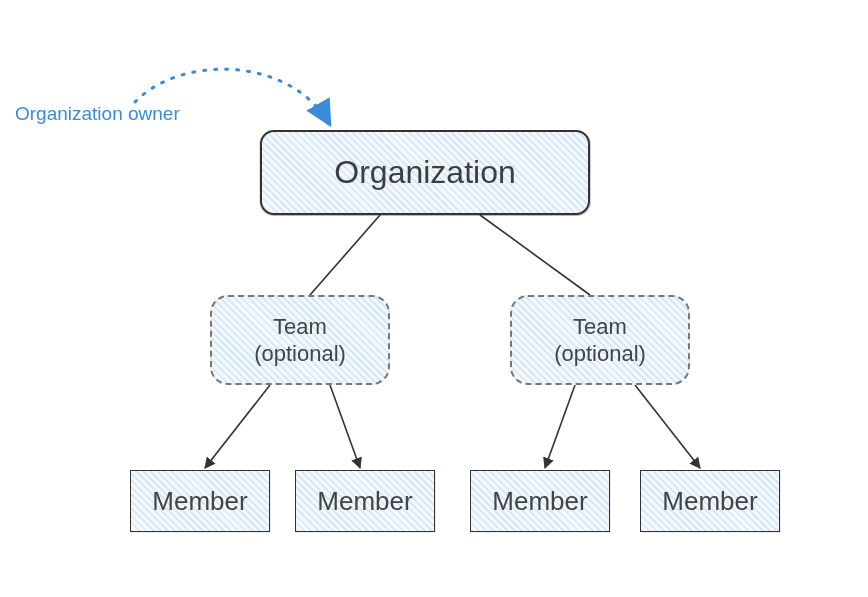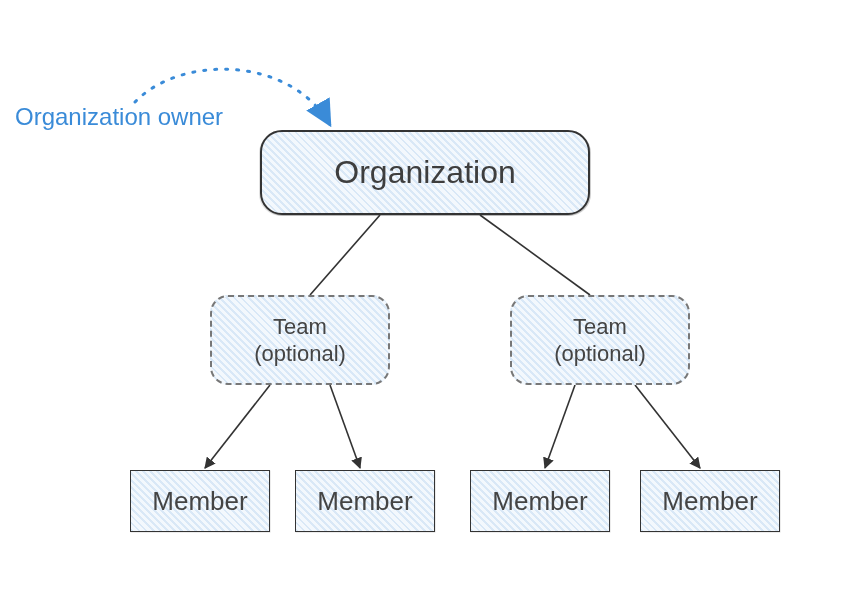--- a/index.html
+++ b/index.html
@@ -33,21 +33,21 @@
       rgba(150,190,230,0.28),
       rgba(150,190,230,0.28) 2px,
       rgba(255,255,255,0) 2px,
       rgba(255,255,255,0) 5px
     ), #f3f8fd;
   }
   .org {
     left: 260px; top: 130px;
     width: 330px; height: 85px;
     border: 2px solid #333;
-    border-radius: 22px;
+    border-radius: 14px;
     font-size: 32px;
     color: #3e3e3e;
     box-shadow: 1px 1px 0 0 rgba(60,60,60,0.25), -1px 1px 0 0 rgba(60,60,60,0.15);
   }
   .team {
     width: 180px; height: 90px;
     border: 2px dashed #777;
     border-radius: 18px;
     font-size: 22px;
     line-height: 1.25;
@@ -62,21 +62,21 @@
     color: #444;
     box-shadow: 0.5px 0.5px 0 0 rgba(60,60,60,0.2);
   }
   .m1 { left: 130px; top: 470px; }
   .m2 { left: 295px; top: 470px; }
   .m3 { left: 470px; top: 470px; }
   .m4 { left: 640px; top: 470px; }
   .annot {
     position: absolute;
     left: 15px; top: 103px;
-    font-size: 24px;
+    font-size: 19px;
     color: #3a8bd8;
   }
 </style>
 </head>
 <body>
 
 <div class="stage">
 
   <svg class="bg" width="868" height="597">
     <defs>

